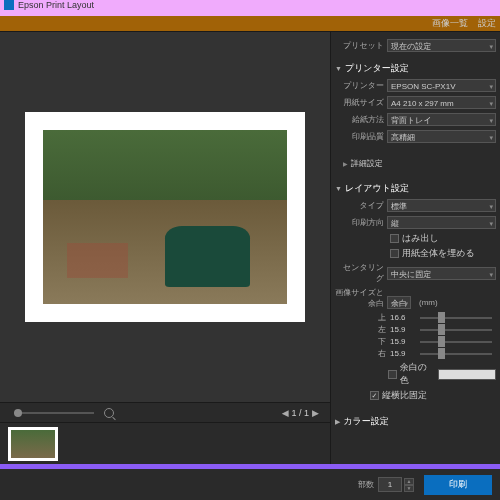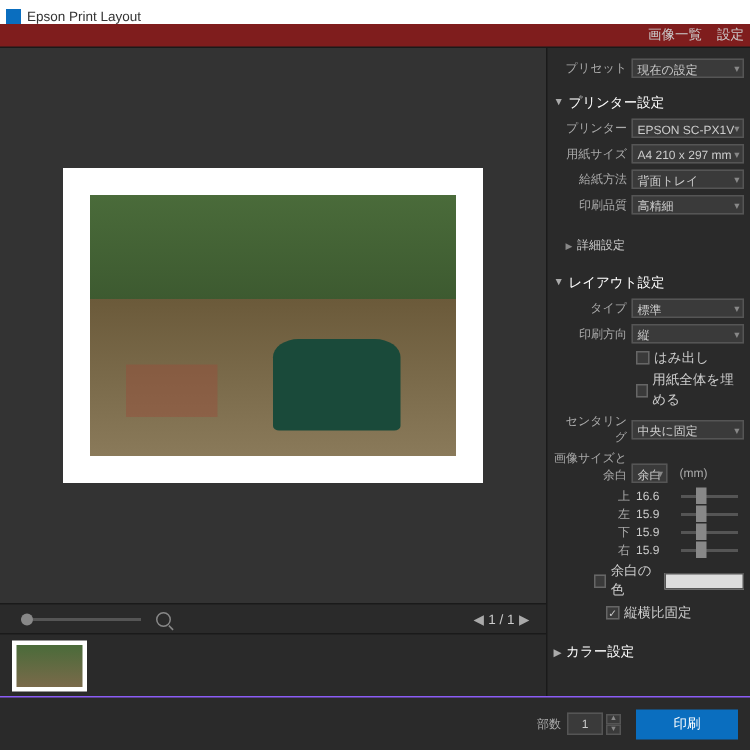--- a/index.html
+++ b/index.html
@@ -1,59 +1,59 @@
 <!DOCTYPE html>
 <html><head>
 <meta charset="utf-8">
 <style>
 *{margin:0;padding:0;box-sizing:border-box;font-family:"Meiryo","Yu Gothic",sans-serif;font-size:9px;color:#ccc}
 body{background:#2a2a2a;width:500px;height:500px;overflow:hidden}
-.titlebar{background:#ffffff;height:16px;display:flex;align-items:flex-end;padding:0 4px}
+.titlebar{background:#f0abfc;height:16px;display:flex;align-items:flex-start;padding:0 4px}
 .titlebar .icon{width:10px;height:10px;background:#0a6ebf;margin-right:4px}
 .titlebar span{color:#333;font-size:9px}
-.menubar{background:#7f1d1d;height:16px;display:flex;justify-content:flex-end;align-items:center;padding:0 4px;border-bottom:1px solid #1a1a1a}
+.menubar{background:#a16207;height:16px;display:flex;justify-content:flex-end;align-items:center;padding:0 4px;border-bottom:1px solid #1a1a1a}
 .menubar span{margin-left:10px;color:#ccc;cursor:pointer;font-size:9px}
 .main{display:flex;height:432px}
 .preview{flex:1;background:#333;display:flex;flex-direction:column}
 .canvas-area{flex:1;display:flex;align-items:center;justify-content:center;padding:20px}
 .photo-frame{background:#fff;padding:18px;width:280px;height:210px}
 .photo{width:100%;height:100%;background:linear-gradient(to bottom,#4a6b3a 0%,#3d5a30 40%,#6b5a3a 40%,#7a6a4a 70%,#8a7a5a 100%);position:relative;overflow:hidden}
 .photo::before{content:"";position:absolute;right:15%;bottom:10%;width:35%;height:35%;background:#1a4a3a;border-radius:20% 20% 5% 5%}
 .photo::after{content:"";position:absolute;left:10%;bottom:15%;width:25%;height:20%;background:rgba(150,80,60,0.5)}
 .zoom-bar{height:20px;display:flex;align-items:center;padding:0 8px;background:#2a2a2a;border-top:1px solid #1a1a1a}
 .zoom-slider{width:80px;height:2px;background:#555;position:relative;margin:0 6px}
 .zoom-slider::after{content:"";position:absolute;width:8px;height:8px;background:#888;border-radius:50%;left:0;top:-3px}
 .mag{width:10px;height:10px;border:1px solid #888;border-radius:50%;margin-left:4px;position:relative}
 .mag::after{content:"";position:absolute;width:4px;height:1px;background:#888;bottom:-2px;right:-3px;transform:rotate(45deg)}
 .zoom-bar .spacer{flex:1}
 .nav-btn{color:#aaa;margin:0 3px;cursor:pointer}
 .thumbs{height:42px;background:#2a2a2a;padding:4px 8px;border-top:1px solid #1a1a1a}
 .thumb{width:50px;height:34px;background:#fff;padding:3px}
 .thumb-img{width:100%;height:100%;background:linear-gradient(#4a6b3a,#7a6a4a)}
-.panel{width:136px;background:#2a2a2a;border-left:1px solid #1a1a1a;overflow-y:auto;padding:4px}
+.panel{width:170px;background:#2a2a2a;border-left:1px solid #1a1a1a;overflow-y:auto;padding:4px}
 .row{display:flex;align-items:center;margin:2px 0;min-height:15px}
 .row .lbl{width:52px;text-align:right;color:#aaa;font-size:8px;padding-right:3px}
 .row .val{flex:1}
 .sel{background:#3a3a3a;border:1px solid #555;padding:1px 3px;font-size:8px;color:#ccc;width:100%;position:relative;height:13px;line-height:11px}
 .sel::after{content:"▾";position:absolute;right:2px;color:#888;font-size:7px}
 .section{margin:4px 0;padding:2px 0}
 .sec-head{display:flex;align-items:center;color:#fff;font-size:9px;margin:3px 0;cursor:pointer}
 .sec-head::before{content:"▼";font-size:7px;margin-right:3px;color:#aaa}
 .sec-head.closed::before{content:"▶"}
 .sub-head{display:flex;align-items:center;color:#ccc;font-size:8px;margin:14px 0 2px 8px;cursor:pointer}
 .sub-head::before{content:"▶";font-size:6px;margin-right:3px;color:#888}
 .chk-row{display:flex;align-items:center;margin:2px 0 2px 55px;font-size:8px}
 .chk{width:9px;height:9px;border:1px solid #666;background:#3a3a3a;margin-right:3px;display:flex;align-items:center;justify-content:center;font-size:7px;color:#ccc}
 .margin-row{display:flex;align-items:center;margin:1px 0}
 .margin-row .mlbl{width:55px;text-align:right;font-size:8px;color:#aaa;padding-right:4px}
 .margin-row .mval{width:26px;font-size:8px;color:#ccc}
 .margin-row .mslider{flex:1;height:2px;background:#555;position:relative;margin:0 4px}
 .margin-row .mslider::after{content:"";position:absolute;width:7px;height:11px;background:#888;left:25%;top:-5px}
 .swatch{width:60px;height:11px;background:#ddd;border:1px solid #555}
-.footer{height:36px;background:#2a2a2a;border-top:1px solid #8b5cf6;display:flex;align-items:center;justify-content:flex-end;padding:0 8px}
+.footer{height:36px;background:#2a2a2a;border-top:5px solid #8b5cf6;display:flex;align-items:center;justify-content:flex-end;padding:0 8px}
 .copies-lbl{font-size:8px;color:#aaa;margin-right:4px}
 .copies{width:24px;height:15px;background:#3a3a3a;border:1px solid #555;color:#ccc;text-align:center;font-size:8px;line-height:13px;margin-right:2px}
 .spin{display:flex;flex-direction:column;margin-right:10px}
 .spin div{width:10px;height:7px;background:#3a3a3a;border:1px solid #555;font-size:5px;text-align:center;line-height:5px;color:#888}
 .print-btn{width:68px;height:20px;background:#0a6ebf;color:#fff;display:flex;align-items:center;justify-content:center;font-size:9px;cursor:pointer}
 .unit{font-size:8px;color:#aaa;margin-left:8px}
 .szrow{display:flex;align-items:flex-end;margin:3px 0}
 .szrow .lbl{width:52px;text-align:right;font-size:8px;color:#aaa;padding-right:3px}
 </style>
 </head>
@@ -176,21 +176,21 @@
       <div class="margin-row">
           <div class="mlbl">下</div>
           <div class="mval">15.9</div>
           <div class="mslider"></div>
         </div>
       <div class="margin-row">
           <div class="mlbl">右</div>
           <div class="mval">15.9</div>
           <div class="mslider"></div>
         </div>
-      <div class="chk-row" style="margin-left:27px">
+      <div class="chk-row" style="margin-left:53px">
           <div class="chk"></div>
           <span>余白の色</span>
           <div class="swatch" style="margin-left:4px"></div>
         </div>
       <div class="chk-row" style="margin-left:35px">
           <div class="chk">✓</div>
           <span>縦横比固定</span>
         </div>
     </div>
 

